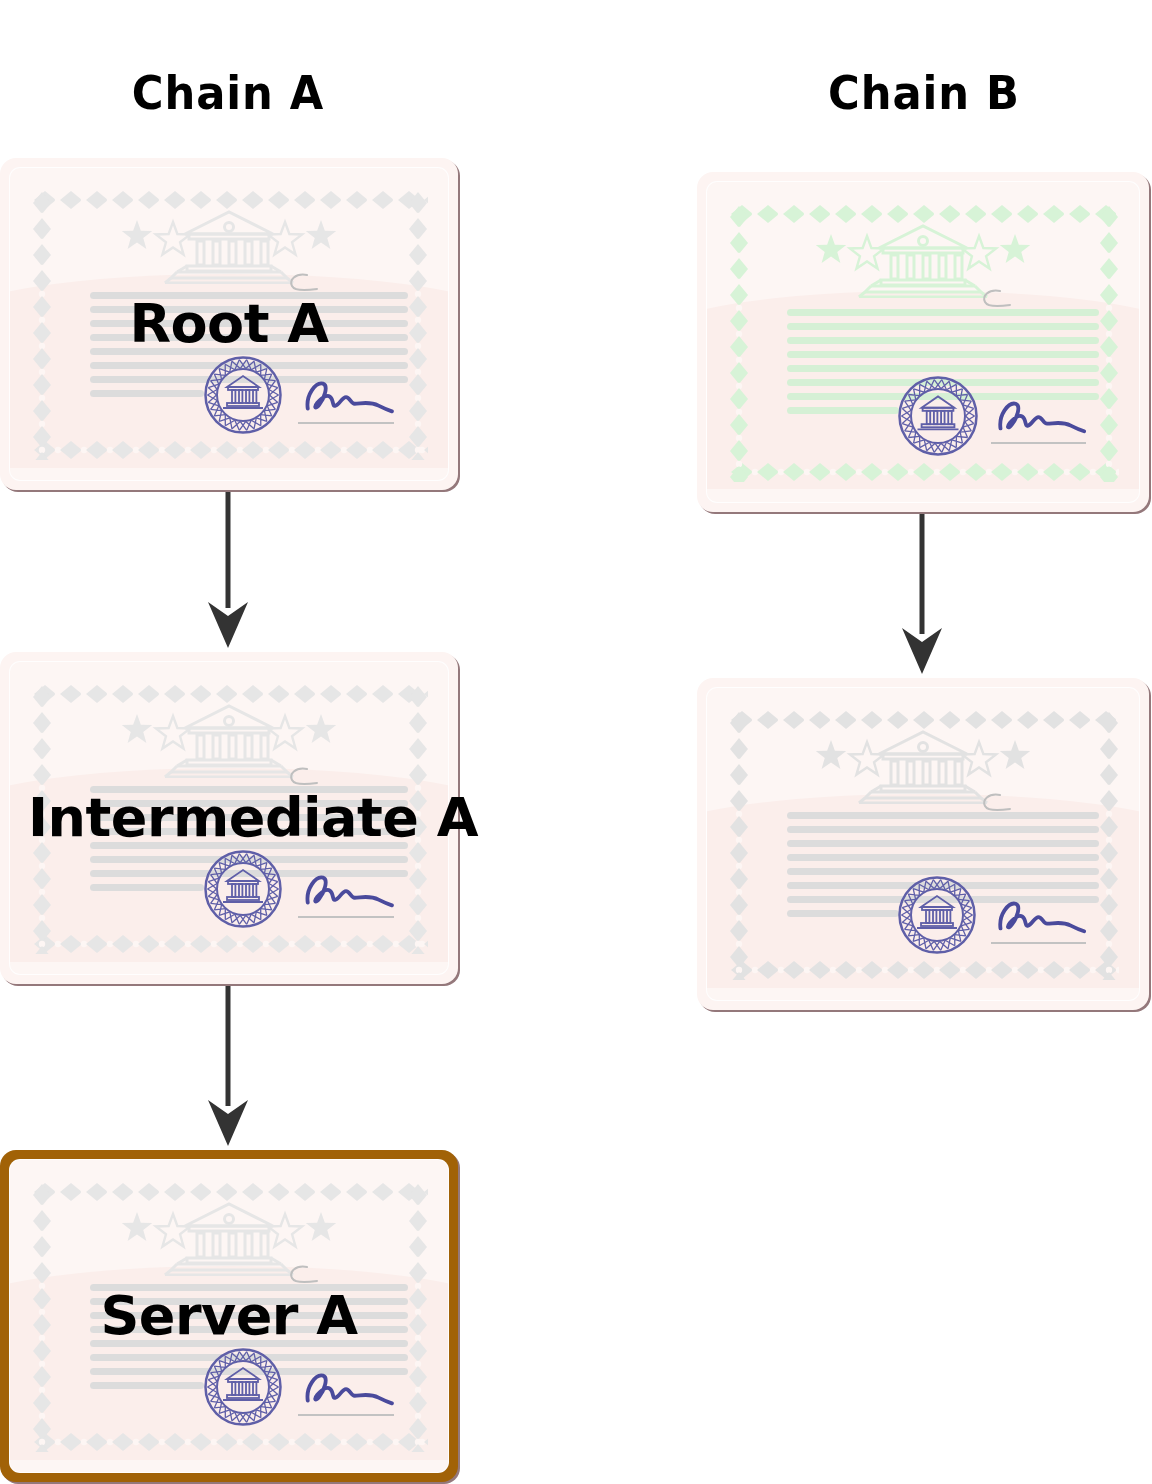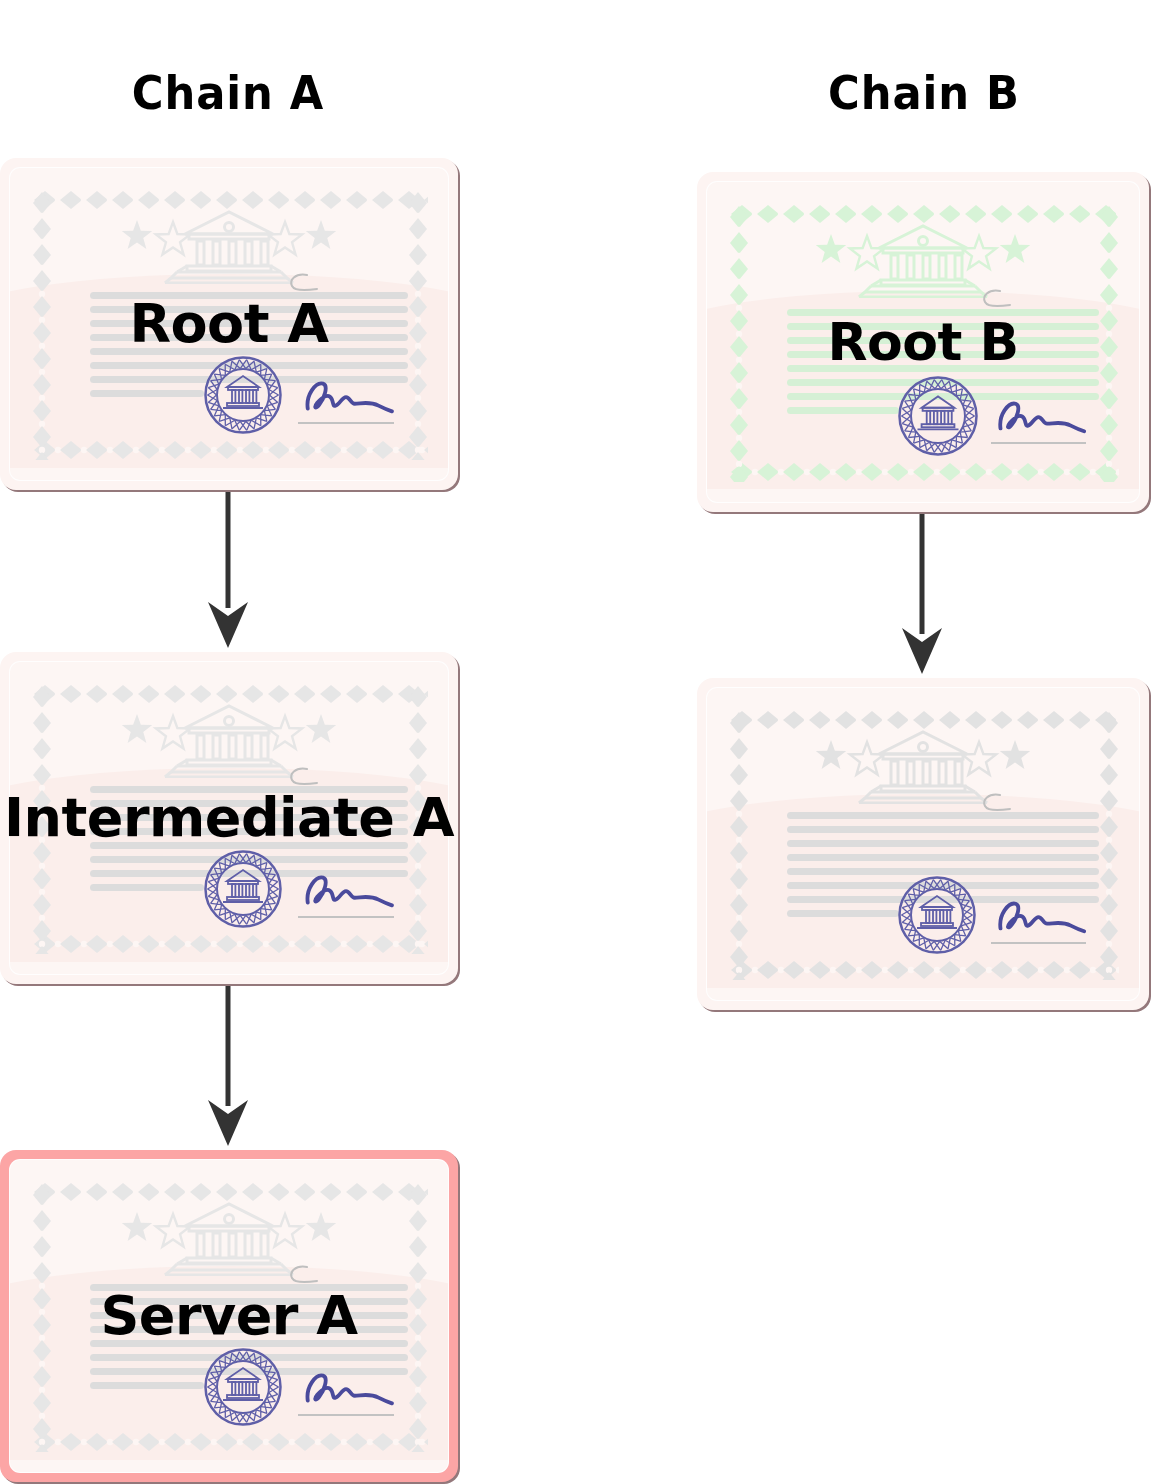--- a/index.html
+++ b/index.html
@@ -507,23 +507,23 @@
                 <rect x="23" y="47" width="32" height="3"></rect>
                 <path d="M 19 52 L 59 52"></path>
               </g>
             </svg></div>
           <div class="sign" style="left: 288.2px; top: 208px;"><svg width="96" height="44" viewBox="0 0 100 46" xmlns="http://www.w3.org/2000/svg">
     <path d="M 10 34 C 8 20 18 6 26 8 C 32 10 27 24 22 30 C 18 35 16 33 20 28
              C 26 21 32 18 35 24 C 37 28 36 32 39 31 C 43 30 46 22 50 22
              C 54 22 55 29 59 29 C 66 29 74 26 84 31 C 90 34 95 36 98 37" fill="none" stroke="#4a4a9c" stroke-width="4" stroke-linecap="round" stroke-linejoin="round"></path>
   </svg><div style="height:1.5px;background:#c2c2c2;width:96px;margin-top:-2px;"></div></div>
         </div>
-        <div class="cert-label" style="font-size: 54px;">Intermediate A</div>
+        <div class="cert-label" style="font-size: 54px; margin-left: 24px;">Intermediate A</div>
       </div>
-      <div class="cert" style="left: 0px; top: 1150px; width: 458px; height: 332px; background: #fca5a5;">
+      <div class="cert" style="left: 0px; top: 1150px; width: 458px; height: 332px; background: #a16207;">
         <div class="cert-inner">
           <div class="sheen"></div>
           <div class="orn orn-h" style="left: 22px; top: 22px; width: 396px; height: 20px;"><svg width="396" height="20" viewBox="0 0 396 20" xmlns="http://www.w3.org/2000/svg">
               <path d="M 13 1 L 24 10 L 13 19 L 2 10 Z" fill="#e6e6e6"></path>
               <circle cx="26" cy="10" r="3.2" fill="#fdf6f4"></circle>
               <path d="M 39 1 L 50 10 L 39 19 L 28 10 Z" fill="#e6e6e6"></path>
               <circle cx="52" cy="10" r="3.2" fill="#fdf6f4"></circle>
               <path d="M 65 1 L 76 10 L 65 19 L 54 10 Z" fill="#e6e6e6"></path>
               <circle cx="78" cy="10" r="3.2" fill="#fdf6f4"></circle>
               <path d="M 91 1 L 102 10 L 91 19 L 80 10 Z" fill="#e6e6e6"></path>
@@ -929,21 +929,20 @@
                 <rect x="23.58974358974359" y="48.17948717948718" width="32.82051282051282" height="3.0769230769230766"></rect>
                 <path d="M 19.48717948717949 53.30769230769231 L 60.51282051282051 53.30769230769231"></path>
               </g>
             </svg></div>
           <div class="sign" style="left: 284.27px; top: 214px;"><svg width="95" height="44" viewBox="0 0 100 46" xmlns="http://www.w3.org/2000/svg">
     <path d="M 10 34 C 8 20 18 6 26 8 C 32 10 27 24 22 30 C 18 35 16 33 20 28
              C 26 21 32 18 35 24 C 37 28 36 32 39 31 C 43 30 46 22 50 22
              C 54 22 55 29 59 29 C 66 29 74 26 84 31 C 90 34 95 36 98 37" fill="none" stroke="#4a4a9c" stroke-width="4" stroke-linecap="round" stroke-linejoin="round"></path>
   </svg><div style="height:1.5px;background:#c2c2c2;width:95px;margin-top:-2px;"></div></div>
         </div>
-        <div class="cert-label" style="font-size: 52px;">Root B</div>
       </div>
       <div class="cert" style="left: 697px; top: 678px; width: 452px; height: 332px; background: rgb(253, 244, 242);">
         <div class="cert-inner">
           <div class="sheen"></div>
           <div class="orn orn-h" style="left: 22px; top: 22px; width: 390px; height: 20px;"><svg width="390" height="20" viewBox="0 0 390 20" xmlns="http://www.w3.org/2000/svg">
               <path d="M 13 1 L 24 10 L 13 19 L 2 10 Z" fill="#e2e2e2"></path>
               <circle cx="26" cy="10" r="3.2" fill="#fdf6f4"></circle>
               <path d="M 39 1 L 50 10 L 39 19 L 28 10 Z" fill="#e2e2e2"></path>
               <circle cx="52" cy="10" r="3.2" fill="#fdf6f4"></circle>
               <path d="M 65 1 L 76 10 L 65 19 L 54 10 Z" fill="#e2e2e2"></path>

